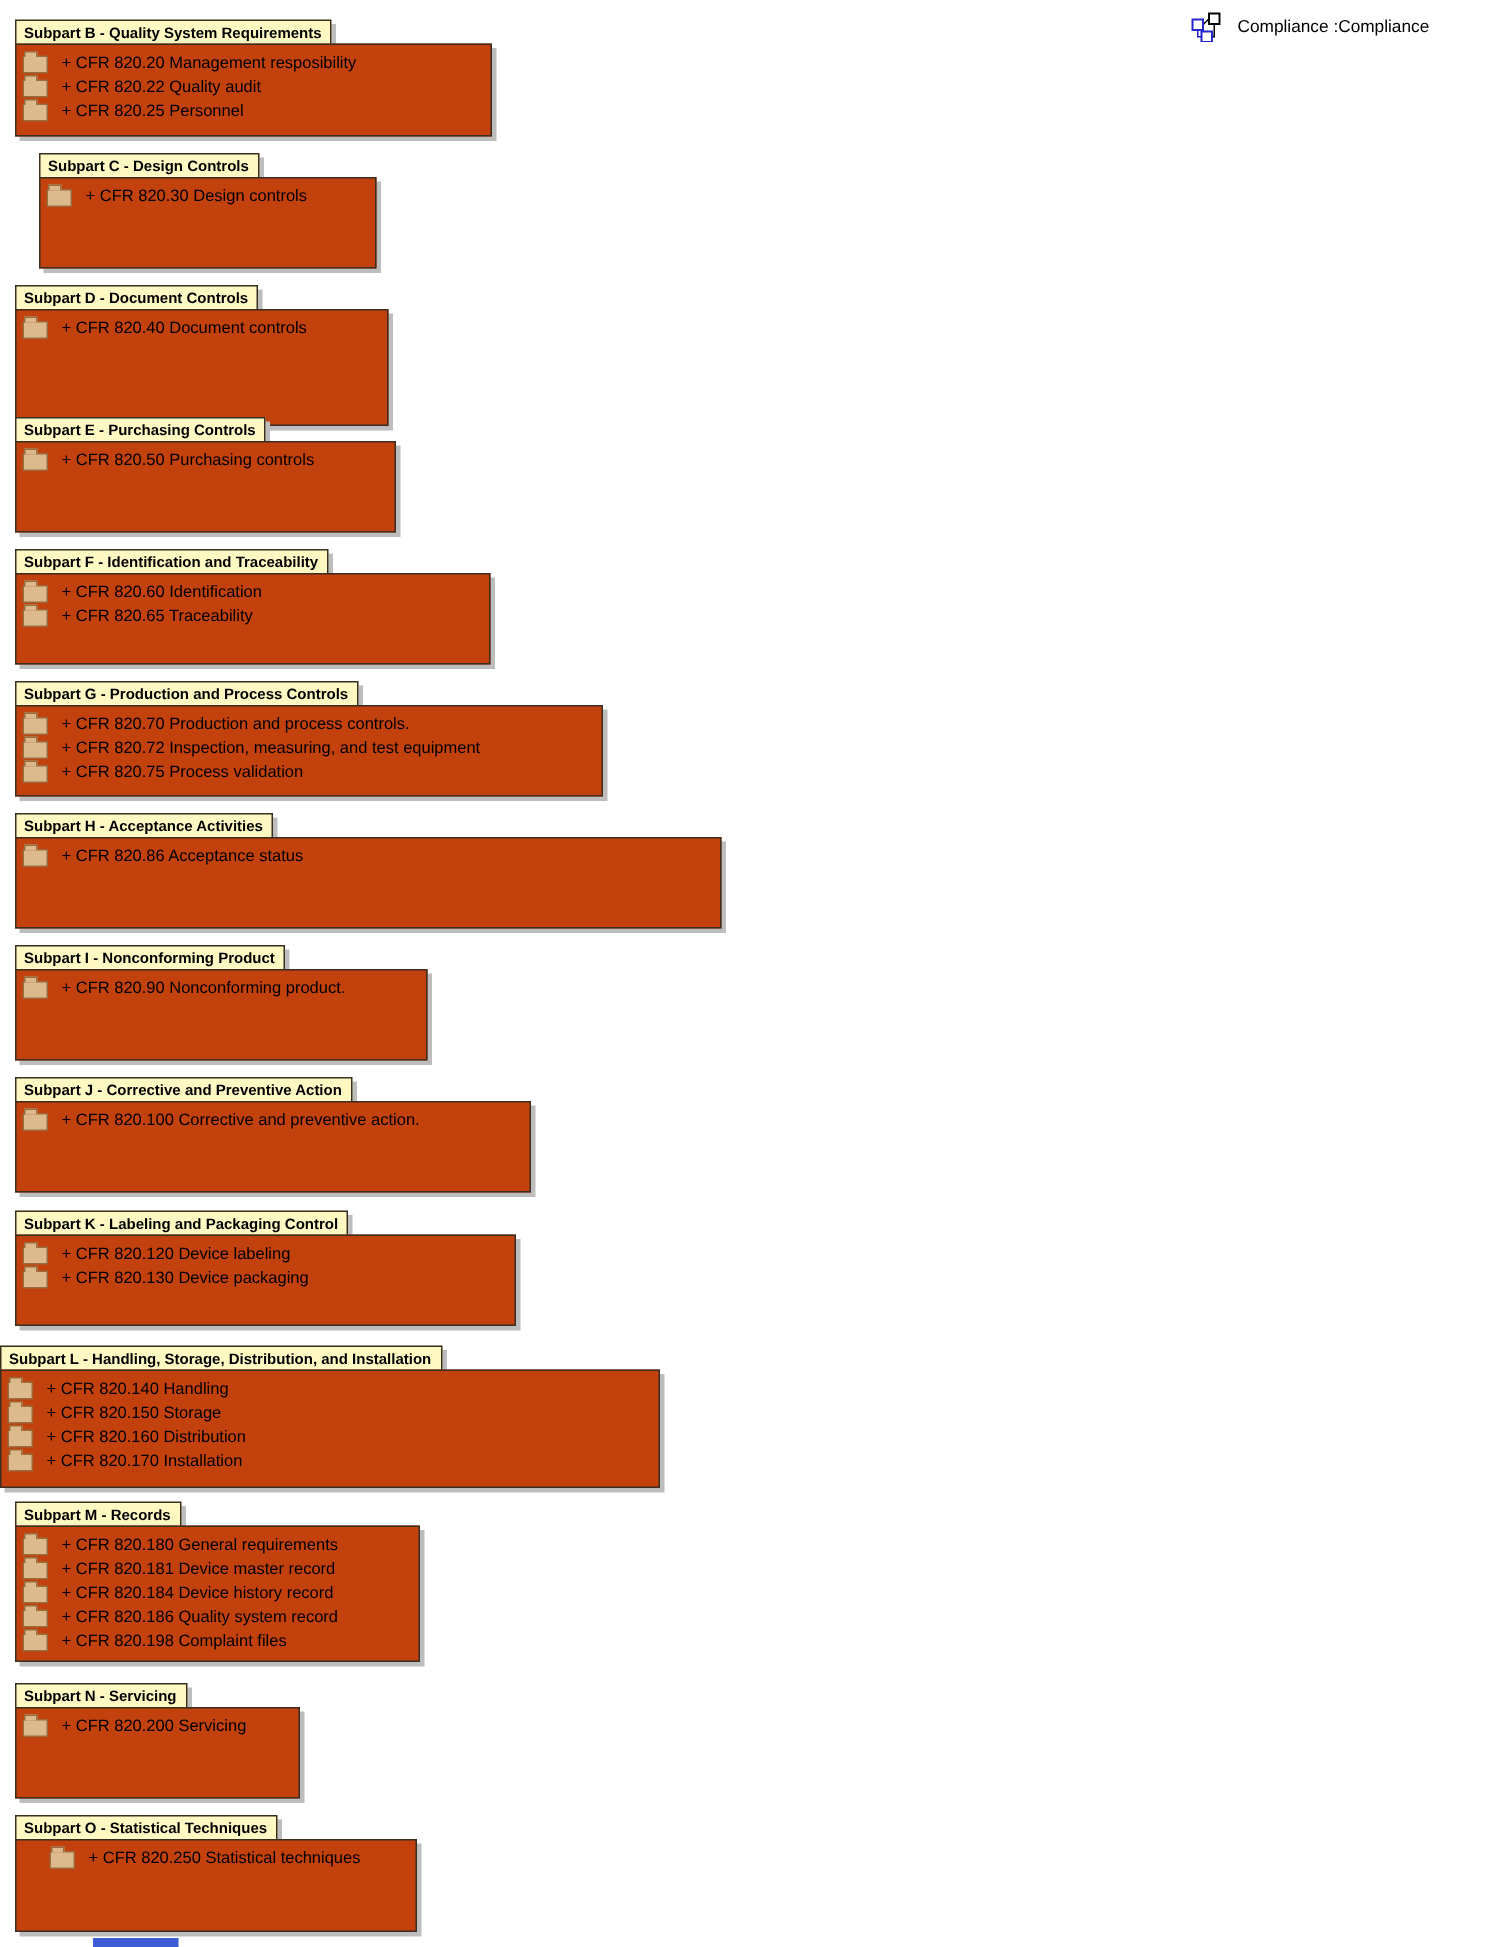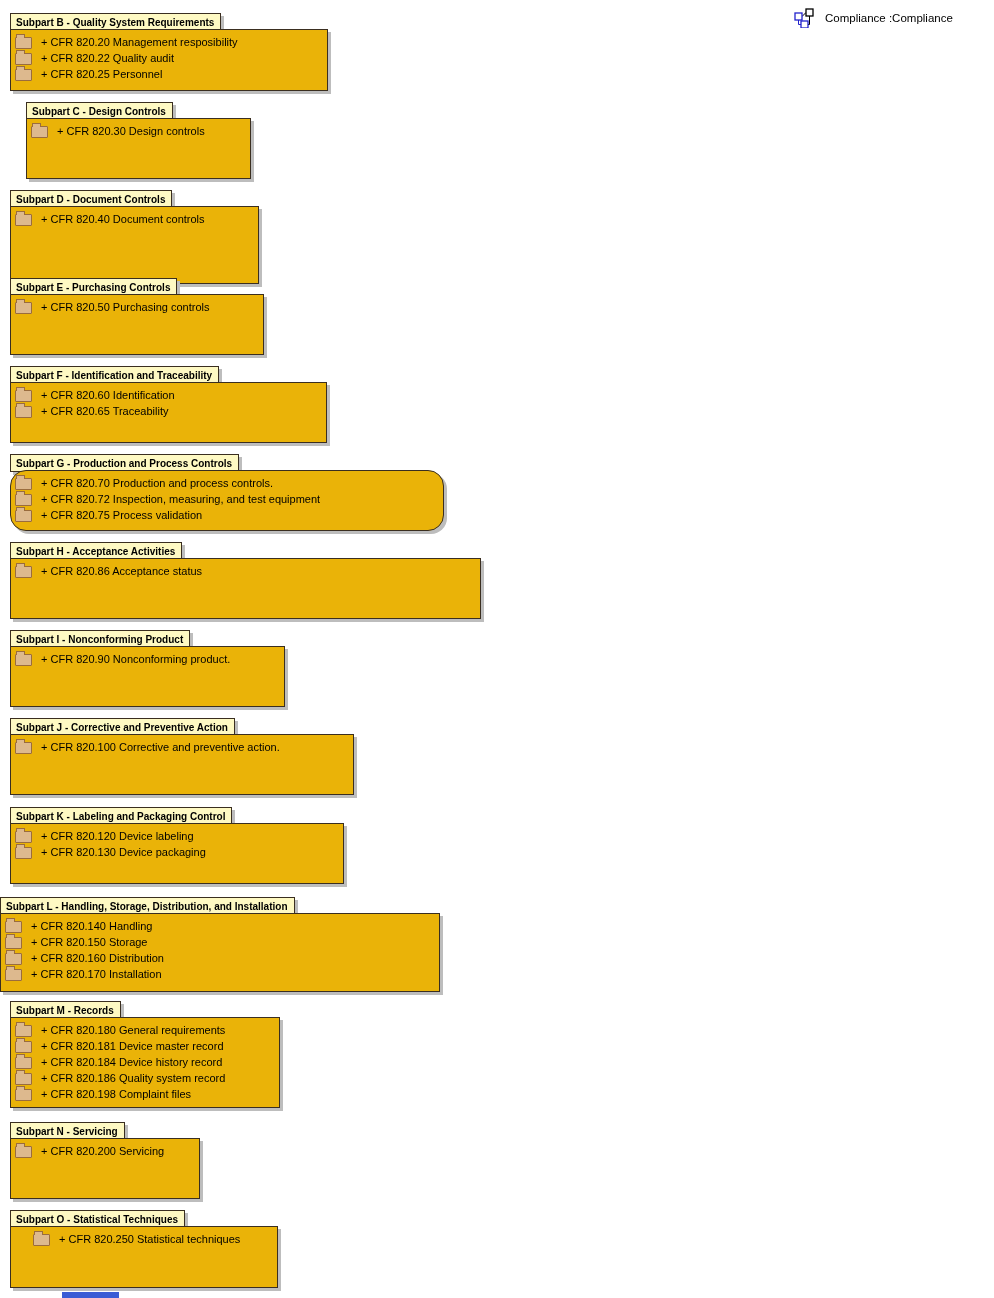--- a/index.html
+++ b/index.html
@@ -11,21 +11,21 @@
   .pkg{position:absolute;}
   .tab{
     position:relative;display:inline-block;white-space:nowrap;
     height:18px;line-height:17px;padding:0 6px 0 5px;
     background:#fef9c3;border:1px solid #3A2E20;
     box-shadow:3px 3px 0 #BDBDBD;
     font-size:10px;font-weight:700;box-sizing:border-box;
   }
   .pkg-body{
     position:absolute;left:0;top:17px;
-    background:#eab308;border:1px solid #3A2E20;
+    background:#c2410c;border:1px solid #3A2E20;
     box-shadow:3px 3px 0 #BDBDBD;
     box-sizing:border-box;padding-top:4px;
   }
   .row{height:16px;display:flex;align-items:center;}
   .folder{
     position:relative;width:17px;height:12px;margin-left:4px;margin-top:2px;
     background:#DDB98E;border:1px solid #9A6C3D;border-radius:1px;
     flex:0 0 auto;box-sizing:border-box;
   }
   .folder::before{
@@ -116,21 +116,21 @@
       </div>
     <div class="row">
         <span class="folder"></span>
         <span class="lbl">+ CFR 820.65 Traceability</span>
       </div>
   </div>
 </div>
 
 <div class="pkg" style="left:10px;top:453px;">
   <div class="tab"><span>Subpart G - Production and Process Controls</span></div>
-  <div class="pkg-body" style="width:434px;height:61px;border-radius:16px;">
+  <div class="pkg-body" style="width:392px;height:61px;">
     <div class="row">
         <span class="folder"></span>
         <span class="lbl">+ CFR 820.70 Production and process controls.</span>
       </div>
     <div class="row">
         <span class="folder"></span>
         <span class="lbl">+ CFR 820.72 Inspection, measuring, and test equipment</span>
       </div>
     <div class="row">
         <span class="folder"></span>

